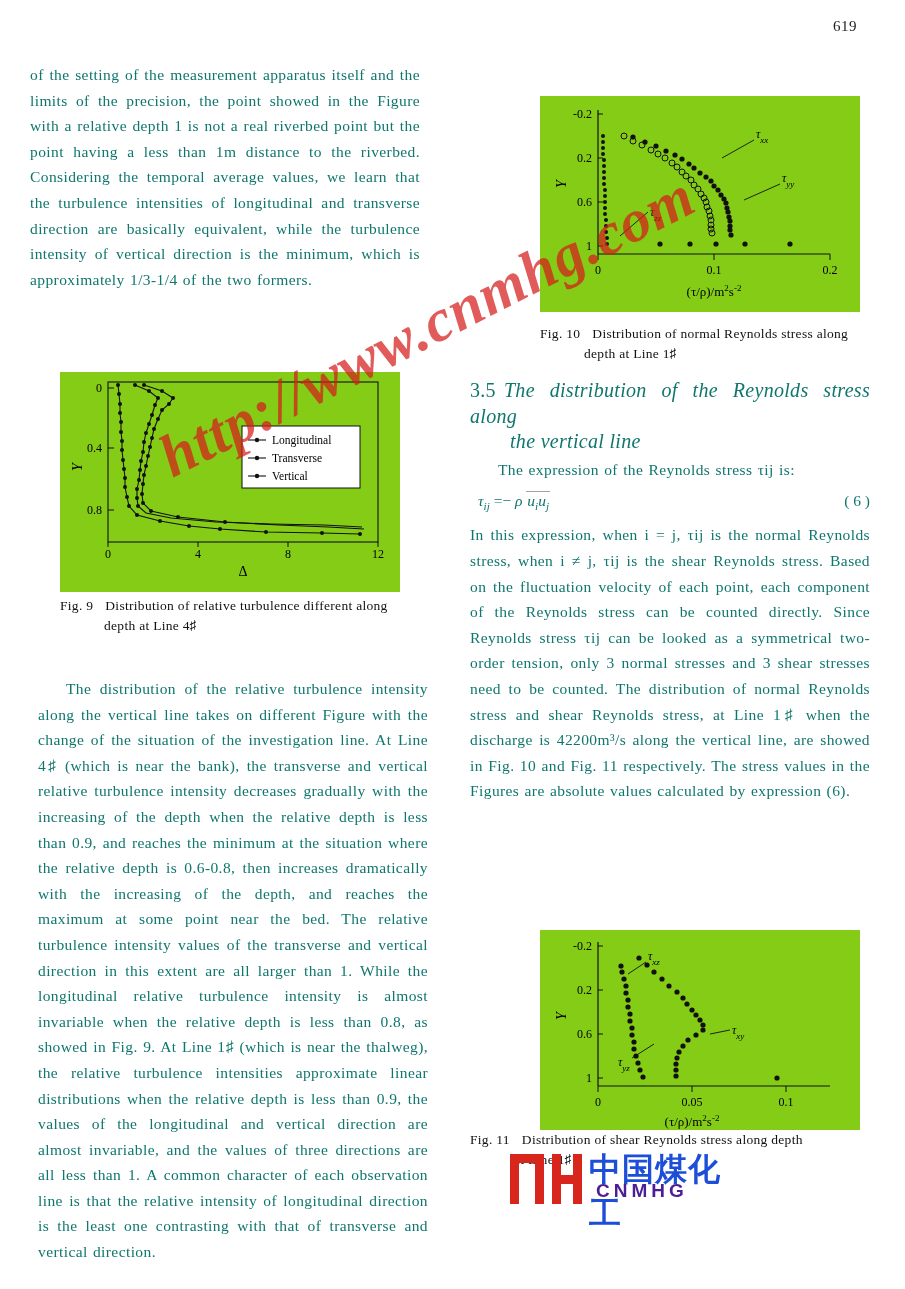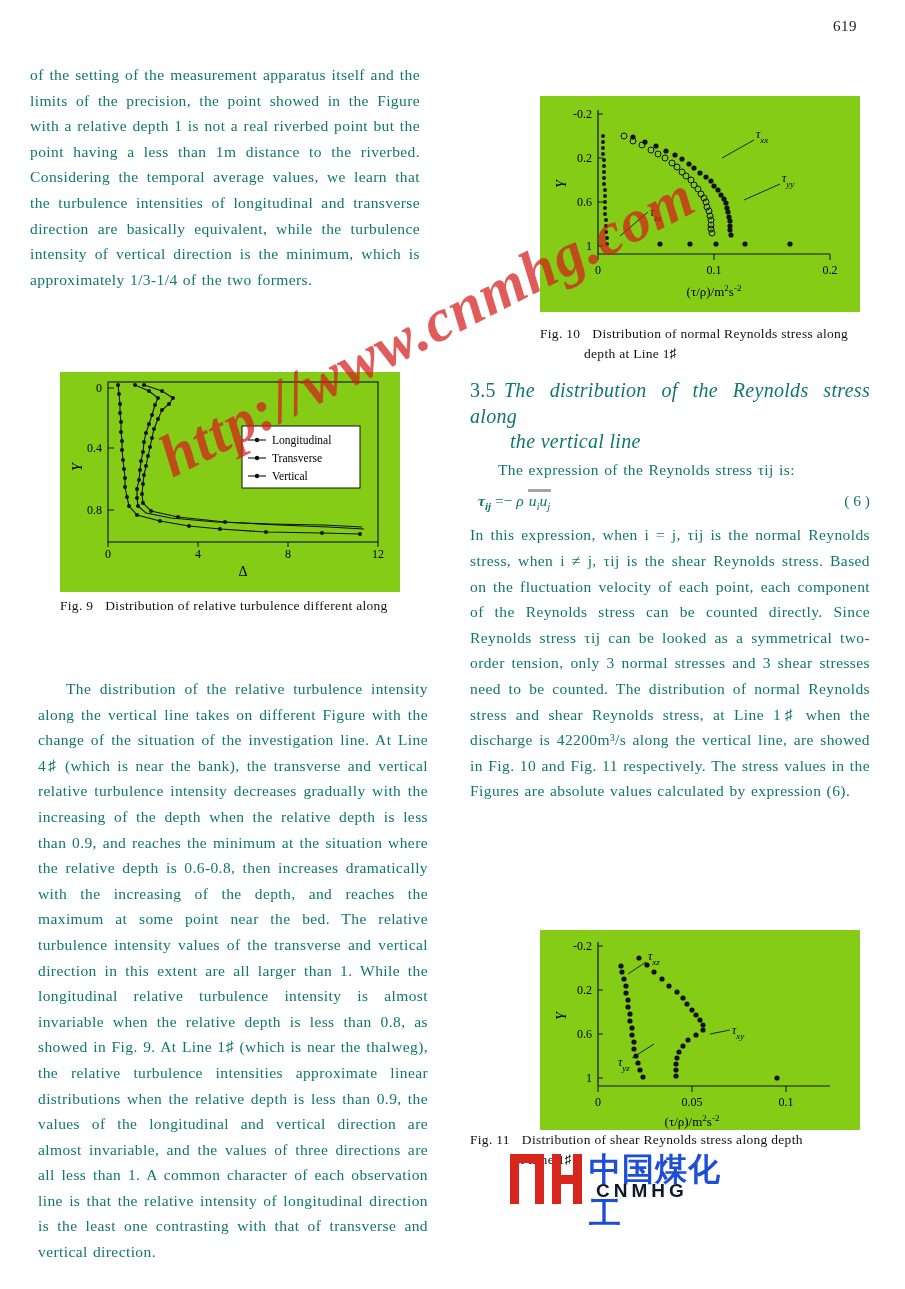--- a/index.html
+++ b/index.html
@@ -84,21 +84,21 @@
     position: absolute;
     left: 8px;
     top: 6px;
     font-family: "Liberation Serif", serif;
   }
   .eqnum {
     position: absolute;
     right: 0;
     top: 6px;
   }
-  .overline { border-top: 3px solid #a3a3a3; padding: 0 1px; }
+  .overline { border-top: 1px solid #a3a3a3; padding: 0 1px; }
 
   
   .watermark {
     position: absolute;
     left: 148px;
     top: 430px;
     width: 620px;
     height: 430px;
     pointer-events: none;
     z-index: 50;
@@ -142,21 +142,21 @@
     color: #1d4ed8;
     letter-spacing: 1px;
   }
   .logo .cnmhg {
     position: absolute;
     left: 88px;
     top: 30px;
     font-family: "Liberation Sans", sans-serif;
     font-size: 19px;
     font-weight: bold;
-    color: #0f172a;
+    color: #4c1d95;
     letter-spacing: 4px;
   }
   sub { font-size: 0.72em; }
 </style>
 </head>
 <body>
 
 <div class="page">
 
   <div class="page-number">619</div>
@@ -269,20 +269,21 @@
           <circle cx="197" cy="86" r="2.2" fill="#111"></circle>
           <text x="212" y="90" font-family="Liberation Serif, serif" font-size="11.5">Transverse</text>
           <line x1="188" y1="104" x2="206" y2="104" stroke="#111" stroke-width="1.1"></line>
           <circle cx="197" cy="104" r="2.2" fill="#111"></circle>
           <text x="212" y="108" font-family="Liberation Serif, serif" font-size="11.5">Vertical</text>
         </g>
       </svg>
     </div>
     <div class="fig-caption" style="margin-top:4px;">
       <span class="lbl">Fig. 9</span><span>Distribution of relative turbulence different along</span>
+      <span class="fig-cap-indent">depth at Line 4♯</span>
     </div>
   </div>
 
   <div class="col" style="left:38px; top:676px; width:390px;">
     <p class="para indent">The distribution of the relative turbulence intensity along the vertical line takes on different Figure with the change of the situation of the investigation line. At Line 4♯ (which is near the bank), the transverse and vertical relative turbulence intensity decreases gradually with the increasing of the depth when the relative depth is less than 0.9, and reaches the minimum at the situation where the relative depth is 0.6-0.8, then increases dramatically with the increasing of the depth, and reaches the maximum at some point near the bed. The relative turbulence intensity values of the transverse and vertical direction in this extent are all larger than 1. While the longitudinal relative turbulence intensity is almost invariable when the relative depth is less than 0.8, as showed in Fig. 9. At Line 1♯ (which is near the thalweg), the relative turbulence intensities approximate linear distributions when the relative depth is less than 0.9, the values of the longitudinal and vertical direction are almost invariable, and the values of three directions are all less than 1. A common character of each observation line is that the relative intensity of longitudinal direction is the least one contrasting with that of transverse and vertical direction.</p>
   </div>
 
   <div class="figure" style="left:540px; top:96px; width:320px;">
     <div class="chart">
       <svg width="320" height="216" viewBox="0 0 320 216">
@@ -410,21 +411,21 @@
 
   <div class="col" style="left:470px; top:378px; width:400px;">
     <div class="section-head">
       <span class="num">3.5</span><span>The distribution of the Reynolds stress along</span>
       <span class="section-sub">the vertical line</span>
     </div>
     <p class="para indent" style="margin-top:2px;">The expression of the Reynolds stress τij is:</p>
 
     <div class="equation-row">
       <span class="equation">
-        <span style="font-style:italic;font-weight:bold;">τ<sub>ij</sub></span> =− <span style="font-style:italic;">ρ</span>&nbsp;<span class="overline" style="font-style:italic;">u<sub>i</sub>u<sub>j</sub></span>
+        <span style="font-style:italic;">τ<sub>ij</sub></span> =− <span style="font-style:italic;">ρ</span>&nbsp;<span class="overline" style="font-style:italic;">u<sub>i</sub>u<sub>j</sub></span>
       </span>
       <span class="eqnum">( 6 )</span>
     </div>
 
     <p class="para">In this expression, when i = j, τij is the normal Reynolds stress, when i ≠ j, τij is the shear Reynolds stress. Based on the fluctuation velocity of each point, each component of the Reynolds stress can be counted directly. Since Reynolds stress τij can be looked as a symmetrical two-order tension, only 3 normal stresses and 3 shear stresses need to be counted. The distribution of normal Reynolds stress and shear Reynolds stress, at Line 1♯ when the discharge is 42200m³/s along the vertical line, are showed in Fig. 10 and Fig. 11 respectively. The stress values in the Figures are absolute values calculated by expression (6).</p>
   </div>
 
   <div class="figure" style="left:540px; top:930px; width:320px;">
     <div class="chart">
       <svg width="320" height="200" viewBox="0 0 320 200">

